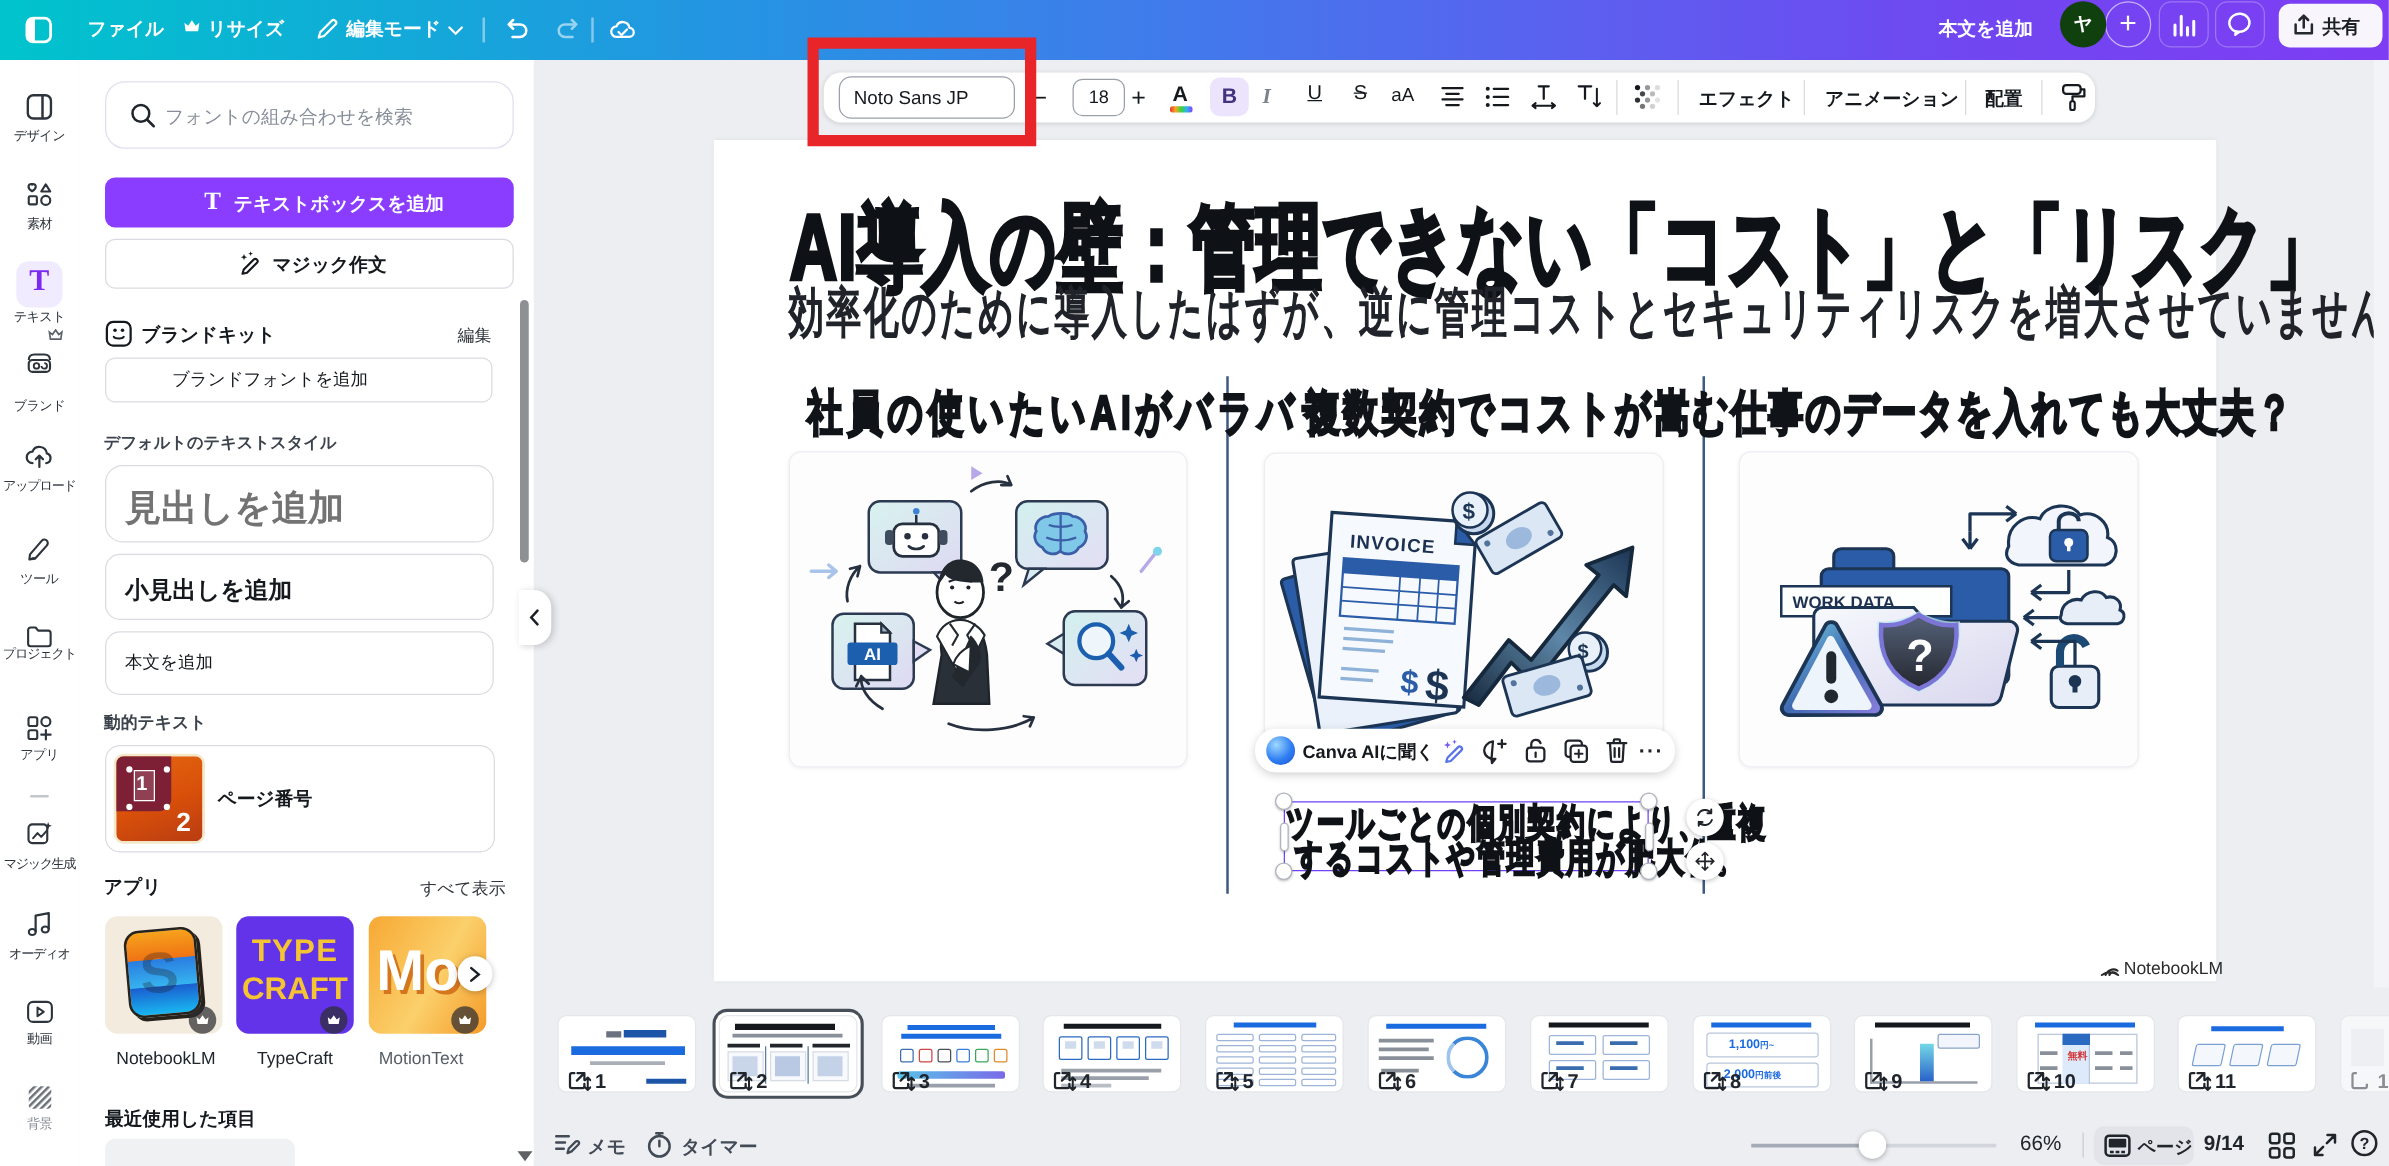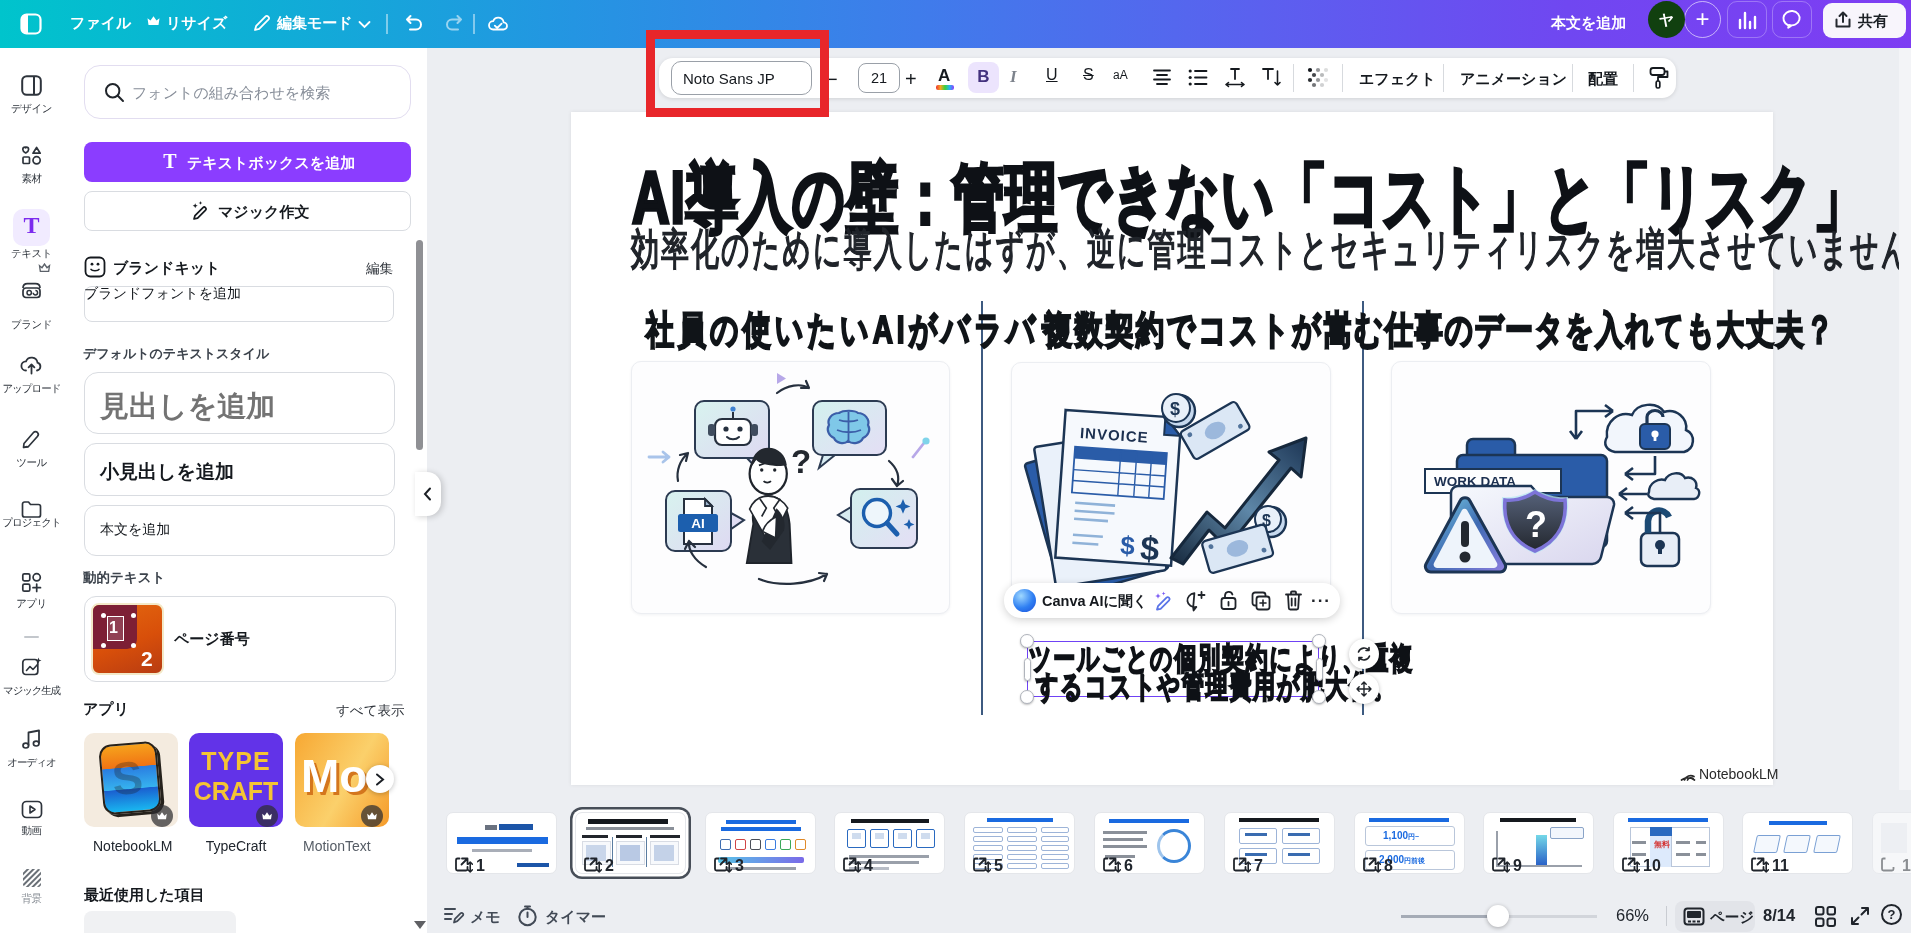--- a/index.html
+++ b/index.html
@@ -184,21 +184,21 @@
 
  <svg class="abs" style="left:21px;top:208px" width="22" height="22" viewBox="0 0 22 22">
       <rect x="1.5" y="1.5" width="19" height="19" rx="5" fill="none" stroke="#15191e" stroke-width="1.8"></rect>
       <circle cx="8" cy="8.2" r="1.4" fill="#15191e"></circle>
       <circle cx="14" cy="8.2" r="1.4" fill="#15191e"></circle>
       <path d="M7 13.4 C8 15.2 14 15.2 15 13.4" fill="none" stroke="#15191e" stroke-width="1.6" stroke-linecap="round"></path>
     </svg>
  <div class="abs" style="left:50px;top:211px;font-size:15px;font-weight:700;color:#15191e">ブランドキット</div>
  <div class="abs" style="left:303px;top:212px;font-size:13.5px;font-weight:400;color:#30353c">編集</div>
  <div class="abs" style="left:21px;top:238px;width:310px;height:36px;border:1px solid #d9dce1;border-radius:8px;background:#fff"></div>
- <div class="abs" style="left:21px;top:237px;width:264px;text-align:left;font-size:14px;font-weight:400;color:#15191e">ブランドフォントを追加</div>
+ <div class="abs" style="left:21px;top:247px;width:264px;text-align:center;font-size:14px;font-weight:400;color:#15191e">ブランドフォントを追加</div>
  <div class="abs" style="left:20px;top:297px;font-size:13px;font-weight:700;color:#3c434c">デフォルトのテキストスタイル</div>
 
  <div class="abs" style="left:21px;top:324px;width:311px;height:62px;border:1px solid #d9dce1;border-radius:14px;background:#fff"></div>
  <div class="abs" style="left:37px;top:339px;font-size:29px;font-weight:700;color:#737373">見出しを追加</div>
  <div class="abs" style="left:21px;top:395px;width:311px;height:53px;border:1px solid #d9dce1;border-radius:12px;background:#fff"></div>
  <div class="abs" style="left:37px;top:411px;font-size:19px;font-weight:700;color:#15191e">小見出しを追加</div>
  <div class="abs" style="left:21px;top:457px;width:311px;height:51px;border:1px solid #d9dce1;border-radius:12px;background:#fff"></div>
  <div class="abs" style="left:37px;top:473px;font-size:14px;color:#15191e">本文を追加</div>
 
  <div class="abs" style="left:20px;top:521px;font-size:13.5px;font-weight:700;color:#3c434c">動的テキスト</div>
@@ -258,30 +258,30 @@
     <path d="M7 1.5 L2 7 L7 12.5" fill="none" stroke="#1c2026" stroke-width="2" stroke-linecap="round"></path>
   </svg>
 <div id="canvas"></div>
 <div class="abs" style="left:1899px;top:48px;width:12px;height:742px;background:#f3f4f7;z-index:2"></div>
 
 <div class="abs" style="left:659px;top:58px;width:1017px;height:40px;border-radius:14px;background:#fff;box-shadow:0 1px 4px rgba(0,0,0,.12);z-index:3"></div>
 <div class="abs" style="left:671px;top:61px;width:141px;height:34px;border:1.5px solid #9aa0a8;border-radius:10px;background:#fff;z-index:3"></div>
 <div class="abs" style="left:683px;top:70px;font-size:15px;font-weight:400;color:#15191e;z-index:3">Noto Sans JP</div>
 <div class="abs tbi" style="left:826px;top:68px">−</div>
 <div class="abs" style="left:858px;top:63px;width:42px;height:30px;border:1.5px solid #9aa0a8;border-radius:8px;background:#fff;z-index:3"></div>
-<div class="abs" style="left:864px;top:70px;width:30px;text-align:center;font-size:14.5px;color:#15191e;z-index:3">21</div>
+<div class="abs" style="left:864px;top:70px;width:30px;text-align:center;font-size:14.5px;color:#15191e;z-index:3">18</div>
 <div class="abs tbi" style="left:905px;top:68px">+</div>
 <div class="abs" style="left:938px;top:66px;font-size:17px;font-weight:700;color:#15191e;z-index:3">A</div>
 <div class="abs" style="left:936px;top:85px;width:18px;height:4.5px;border-radius:2px;background:linear-gradient(90deg,#e33,#f5a623,#3bd23b,#2ab4f0,#8b3dff);z-index:3"></div>
 <div class="abs" style="left:968px;top:62px;width:31px;height:31px;border-radius:8px;background:#ece4fd;z-index:3"></div>
 <div class="abs" style="left:968px;top:67px;width:31px;text-align:center;font-size:17px;font-weight:700;color:#43327e;z-index:3">B</div>
 <div class="abs" style="left:1010px;top:67px;font-size:17px;font-style:italic;font-family:'Liberation Serif',serif;color:#7d838c;z-index:3;font-weight:600">I</div>
 <div class="abs" style="left:1046px;top:66px;font-size:16px;text-decoration:underline;color:#15191e;z-index:3">U</div>
 <div class="abs" style="left:1083px;top:66px;font-size:16px;text-decoration:line-through;color:#15191e;z-index:3">S</div>
-<div class="abs" style="left:1113px;top:68px;font-size:12px;color:#15191e;z-index:3">aA</div>
+<div class="abs" style="left:1113px;top:68px;font-size:15px;color:#15191e;z-index:3">aA</div>
 <svg class="abs" style="left:1152px;top:69px;z-index:3" width="20" height="17" viewBox="0 0 20 17">
     <path d="M2 1.5 L18 1.5 M5 6 L15 6 M2 10.5 L18 10.5 M5 15 L15 15" stroke="#15191e" stroke-width="1.8" stroke-linecap="round"></path>
   </svg>
 <svg class="abs" style="left:1188px;top:69px;z-index:3" width="20" height="17" viewBox="0 0 20 17">
     <circle cx="2.2" cy="2" r="1.6" fill="#15191e"></circle>
     <circle cx="2.2" cy="8.5" r="1.6" fill="#15191e"></circle>
     <circle cx="2.2" cy="15" r="1.6" fill="#15191e"></circle>
     <path d="M7 2 L18.5 2 M7 8.5 L18.5 8.5 M7 15 L18.5 15" stroke="#15191e" stroke-width="1.8" stroke-linecap="round"></path>
   </svg>
 <svg class="abs" style="left:1224px;top:67px;z-index:3" width="22" height="21" viewBox="0 0 22 21">
@@ -749,21 +749,21 @@
 <div class="abs" style="left:1487px;top:905px;width:22px;height:22px;border-radius:50%;background:#fff;box-shadow:0 1px 4px rgba(0,0,0,.3);z-index:22"></div>
 <div class="abs" style="left:1616px;top:906px;font-size:16.5px;font-weight:400;color:#20252c;z-index:21">66%</div>
 <div class="abs" style="left:1666px;top:906px;width:1px;height:20px;background:#c9ccd2;z-index:21"></div>
 <div class="abs" style="left:1675px;top:901px;width:80px;height:31px;border-radius:8px;background:#e2e4e9;z-index:21"></div>
 <svg class="abs" style="left:1683px;top:907px;z-index:22" width="22" height="19" viewBox="0 0 22 19">
     <rect x="1.5" y="1.5" width="19" height="16" rx="3" fill="none" stroke="#20252c" stroke-width="2"></rect>
     <rect x="4" y="4" width="14" height="7" rx="1" fill="#20252c"></rect>
     <path d="M5 14.5 L8 14.5 M9.5 14.5 L12.5 14.5 M14 14.5 L17 14.5" stroke="#20252c" stroke-width="2"></path>
   </svg>
 <div class="abs" style="left:1710px;top:908px;font-size:14.5px;font-weight:700;color:#20252c;z-index:22">ページ</div>
-<div class="abs" style="left:1763px;top:906px;font-size:16.5px;font-weight:700;color:#20252c;z-index:21">8/14</div>
+<div class="abs" style="left:1763px;top:906px;font-size:16.5px;font-weight:700;color:#20252c;z-index:21">9/14</div>
 <svg class="abs" style="left:1814px;top:905px;z-index:21" width="23" height="23" viewBox="0 0 23 23">
     <g fill="none" stroke="#20252c" stroke-width="2">
       <rect x="2" y="2" width="7.5" height="7.5" rx="2"></rect>
       <rect x="13.5" y="2" width="7.5" height="7.5" rx="2"></rect>
       <rect x="2" y="13.5" width="7.5" height="7.5" rx="2"></rect>
       <rect x="13.5" y="13.5" width="7.5" height="7.5" rx="2"></rect>
     </g>
   </svg>
 <svg class="abs" style="left:1849px;top:905px;z-index:21" width="22" height="22" viewBox="0 0 22 22">
     <path d="M13 3 L19 3 L19 9 M19 3 L12.5 9.5 M9 19 L3 19 L3 13 M3 19 L9.5 12.5" fill="none" stroke="#20252c" stroke-width="2" stroke-linecap="round" stroke-linejoin="round"></path>

